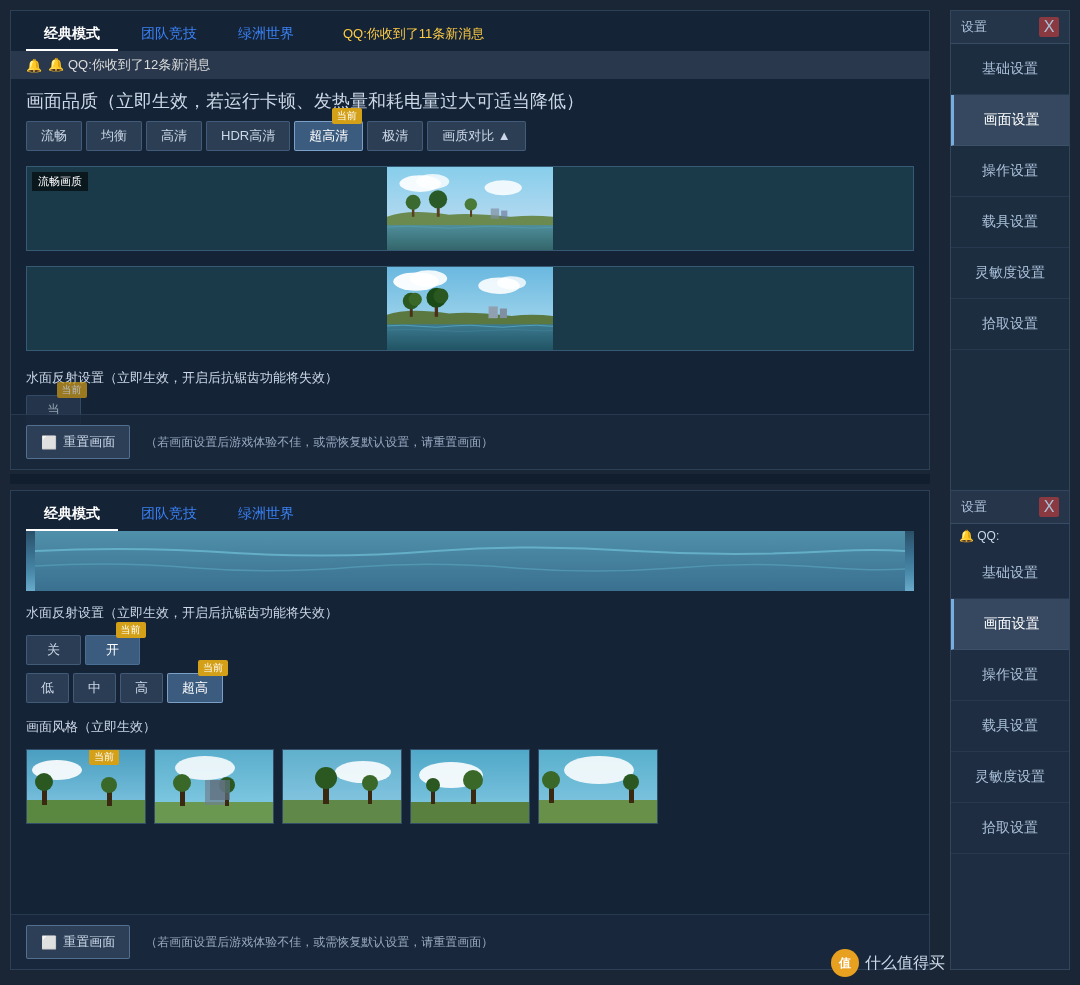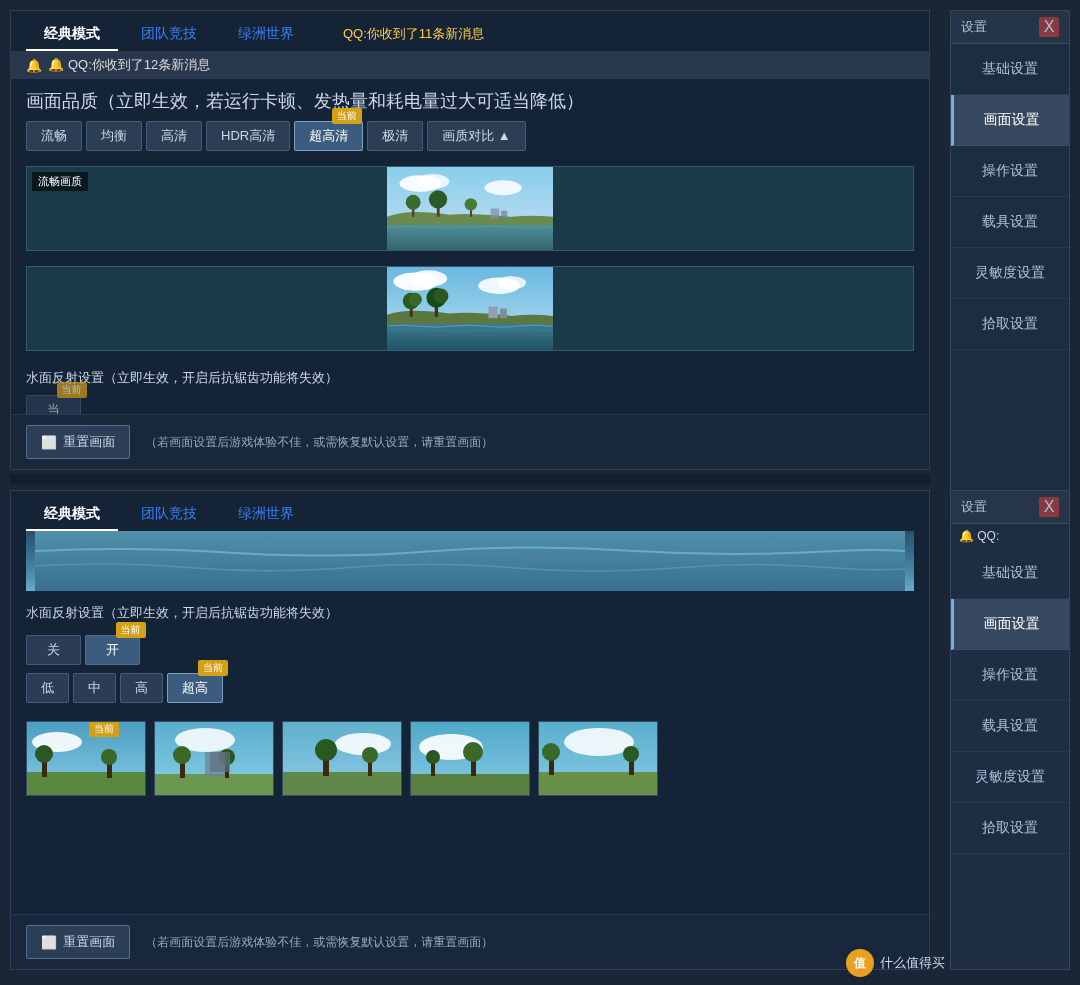--- a/index.html
+++ b/index.html
@@ -354,21 +354,21 @@
       display: flex;
       align-items: center;
       justify-content: center;
       color: #fff;
       font-size: 12px;
       font-weight: bold;
     }
 
     .watermark-text {
       color: #ccd8e8;
-      font-size: 13px;
+      font-size: 16px;
     }
 
     
     .panel-separator {
       position: absolute;
       top: 474px;
       left: 10px;
       width: 920px;
       height: 10px;
       background: #111e2e;
@@ -540,20 +540,21 @@
   <div class="quality-row">
     <div class="quality-btn">低</div>
     <div class="quality-btn">中</div>
     <div class="quality-btn">高</div>
     <div class="quality-btn active" style="position:relative;">
       <span class="current-badge">当前</span>
       <span>超高</span>
     </div>
   </div>
 
+  <div class="style-section">画面风格（立即生效）</div>
 
   <div class="style-previews">
 
     <div class="style-card" style="position:relative;">
       <span class="current-badge" style="top: -1px; left: 50%; position: absolute; transform: translateX(-50%); background: #d4a017; color: #fff; font-size: 10px; padding: 1px 5px; border-radius: 2px; white-space: nowrap; z-index: 5;">当前</span>
       <svg width="120" height="75" viewBox="0 0 120 75">
         <defs>
             <linearGradient id="sc1sky" x1="0" y1="0" x2="0" y2="1">
               <stop offset="0%" stop-color="#4a9ec0"></stop>
               <stop offset="100%" stop-color="#8acce8"></stop>

